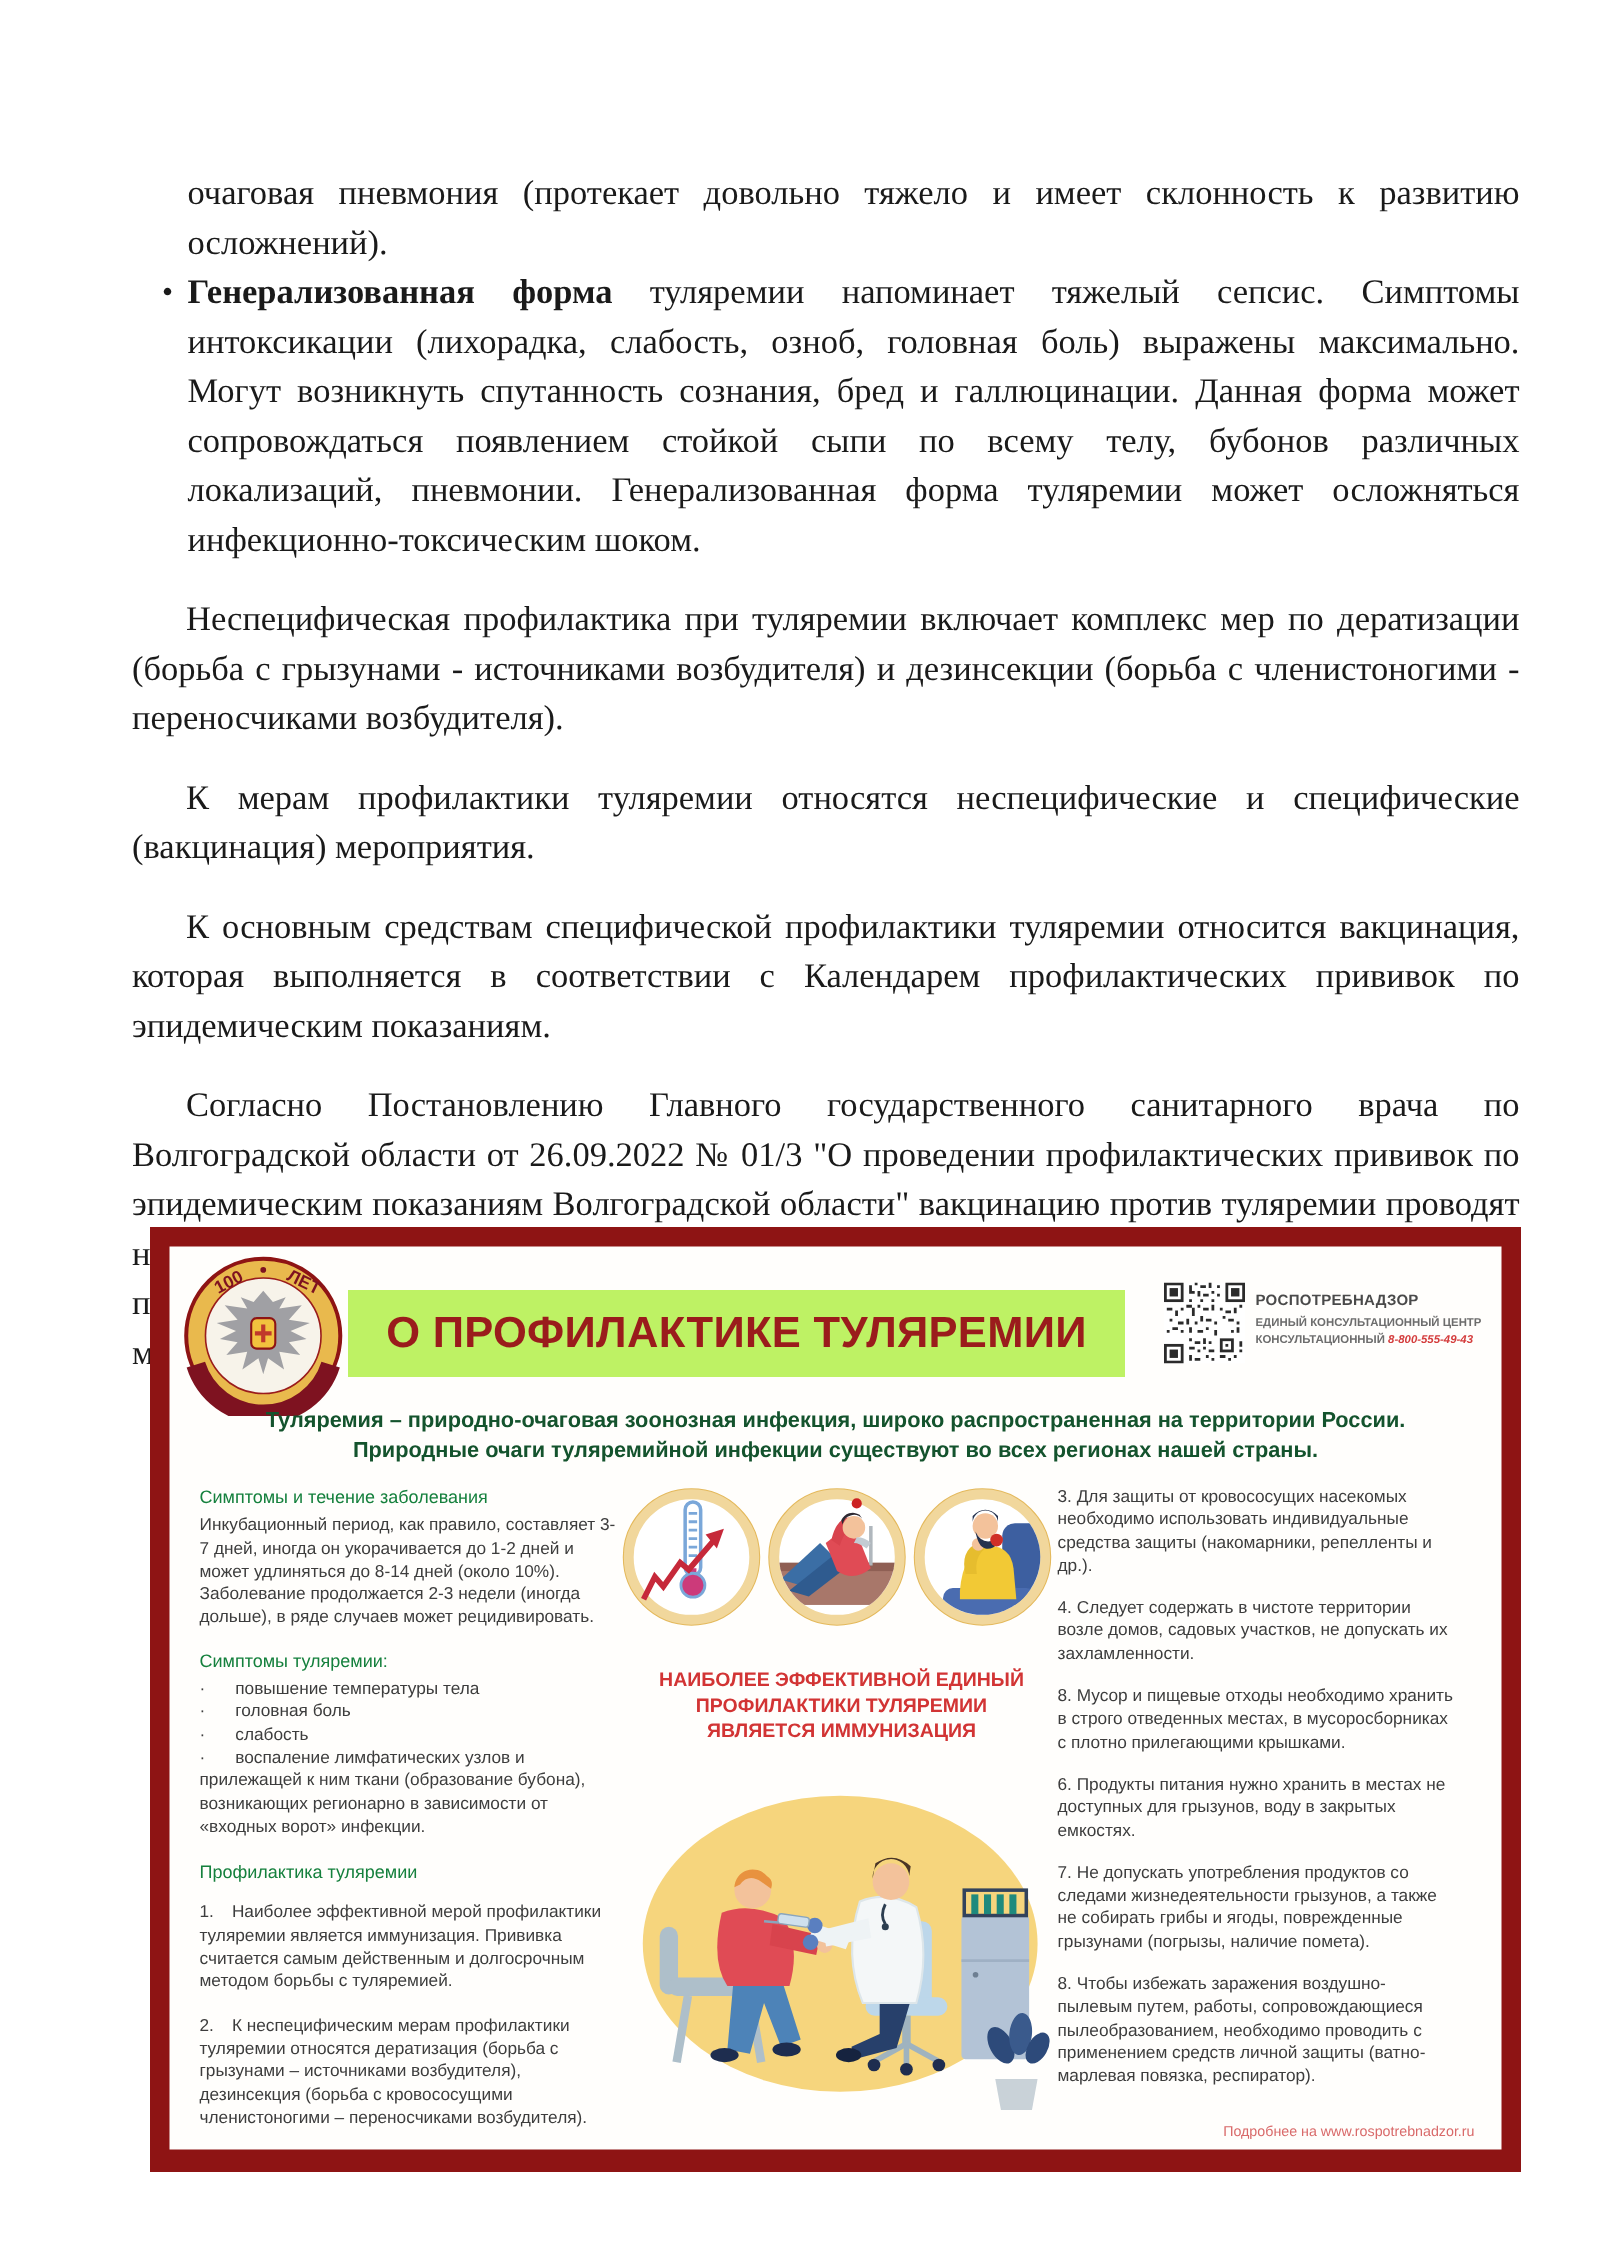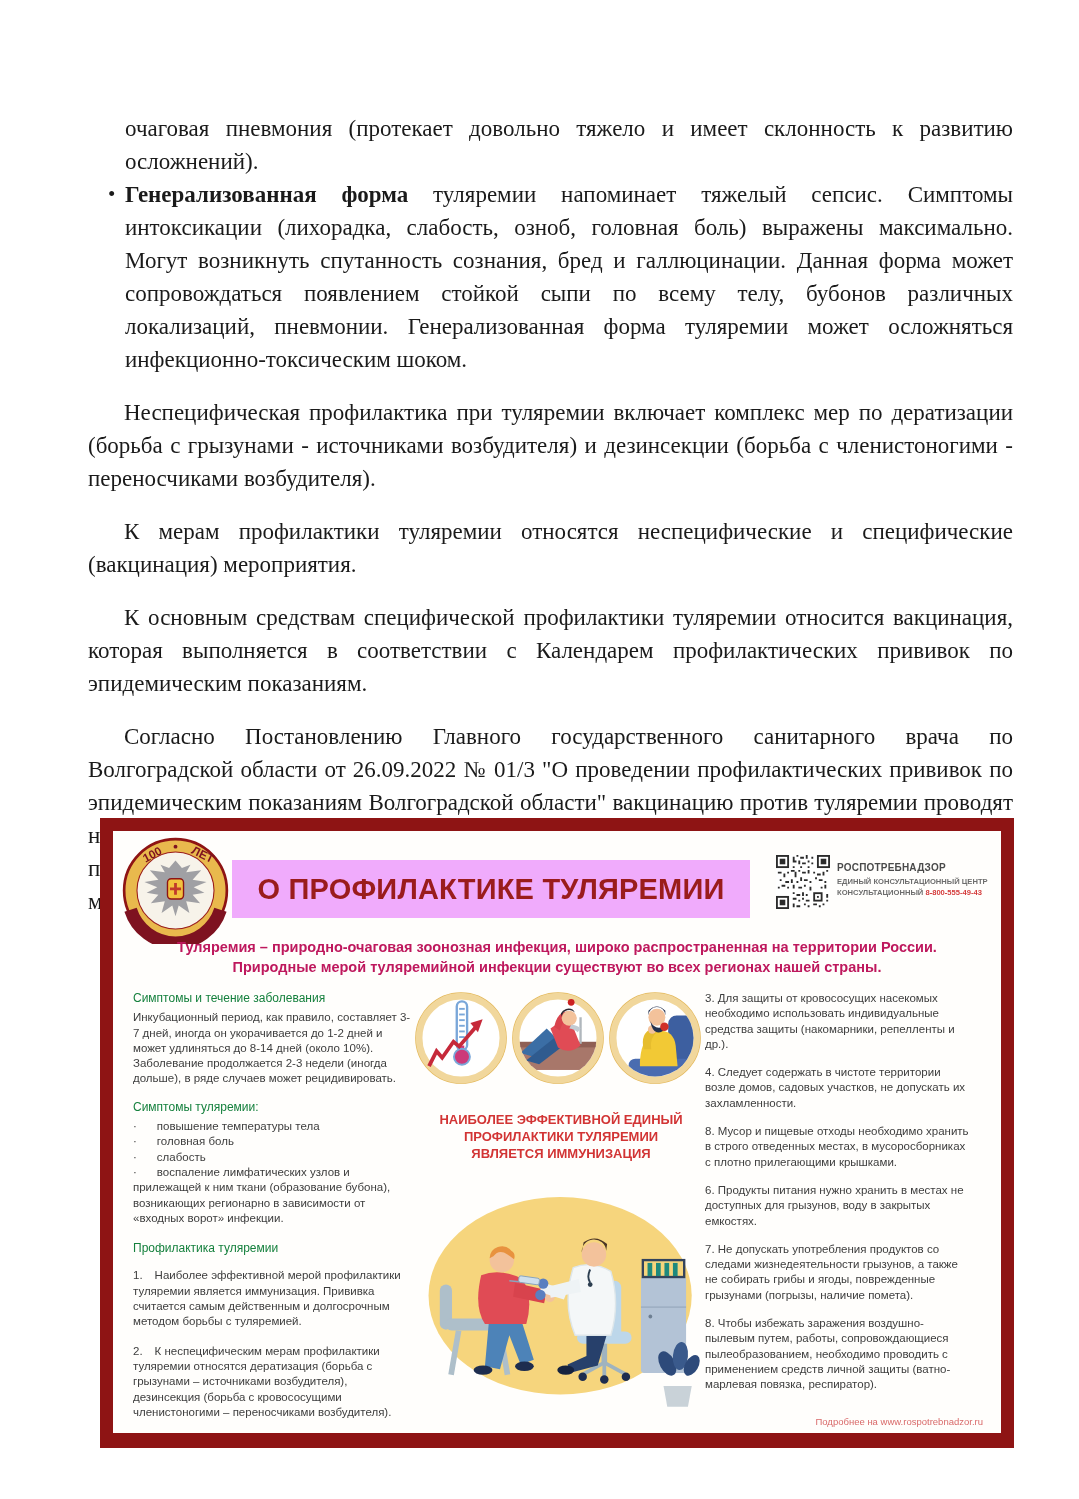--- a/index.html
+++ b/index.html
@@ -15,30 +15,30 @@
   .para{margin:20px 0 0 0;text-indent:36px;}
   
   .poster{
     position:absolute;left:100px;top:818px;width:914px;height:630px;box-sizing:border-box;
     border:13px solid #8e1414;border-bottom-width:15px;background:#fffefc;
     font-family:"Liberation Sans", sans-serif;color:#3a3a3a;
   }
   .poster-inner{position:absolute;inset:0;}
   .emblem{position:absolute;left:9px;top:6px;width:107px;height:107px;}
   .title-banner{
-    position:absolute;left:119px;top:29px;width:518px;height:58px;background:#f0abfc;
+    position:absolute;left:119px;top:29px;width:518px;height:58px;background:#bef264;
     display:flex;align-items:center;justify-content:center;
   }
   .title-banner .title{font-size:29px;font-weight:bold;color:#9a1c1c;letter-spacing:.2px;white-space:nowrap;}
   .agency{position:absolute;left:663px;top:24px;width:224px;display:flex;gap:7px;align-items:flex-start;}
   .agency .qr{width:54px;height:54px;flex:0 0 auto;}
   .agency-name{font-size:10px;font-weight:bold;color:#4a4a4a;letter-spacing:.2px;margin-top:7px;white-space:nowrap;}
   .agency-sub{font-size:7.6px;color:#6d6d6d;font-weight:bold;line-height:11px;margin-top:3px;white-space:nowrap;}
-  .agency-sub .phone{color:#d43c3c;}
-  .subtitle{position:absolute;left:0;right:0;top:106px;text-align:center;color:#be185d;font-weight:bold;font-size:14.5px;line-height:20px;}
+  .agency-sub .phone{color:#d43c3c;font-style:italic;}
+  .subtitle{position:absolute;left:0;right:0;top:106px;text-align:center;color:#14532d;font-weight:bold;font-size:14.5px;line-height:20px;}
   .cols{position:absolute;left:20px;top:160px;width:848px;}
   .col-left{position:absolute;left:0;top:0;width:282px;font-size:11.5px;line-height:15.3px;color:#3d3d3d;}
   .col-right{position:absolute;left:572px;top:0;width:268px;font-size:11.5px;line-height:15.3px;color:#3d3d3d;}
   .col-mid{position:absolute;left:288px;top:0;width:280px;text-align:center;}
   .h-small{font-weight:normal;color:#15803d;font-size:12px;margin:0 0 4px 0;}
   .mt14{margin-top:13px;}
   .sym .dash{display:inline-block;width:20px;}
   .num-item{margin-top:12px;}
   .num-item .sp{display:inline-block;width:12px;}
   .r-item{margin-bottom:13px;}
@@ -111,21 +111,21 @@
         <div>
           <span>КОНСУЛЬТАЦИОННЫЙ</span>
           <span class="phone">8-800-555-49-43</span>
         </div>
       </div>
     </div>
   </div>
 
   <div class="subtitle">
     <div>Туляремия – природно-очаговая зоонозная инфекция, широко распространенная на территории России.</div>
-    <div>Природные мерой туляремийной инфекции существуют во всех регионах нашей страны.</div>
+    <div>Природные очаги туляремийной инфекции существуют во всех регионах нашей страны.</div>
   </div>
 
   <div class="cols">
 
     <div class="col-left">
       <div class="h-small">Симптомы и течение заболевания</div>
       <div>Инкубационный период, как правило, составляет 3-7 дней, иногда он укорачивается до 1-2 дней и может удлиняться до 8-14 дней (около 10%). Заболевание продолжается 2-3 недели (иногда дольше), в ряде случаев может рецидивировать.</div>
       <div class="h-small mt14">Симптомы туляремии:</div>
       <div class="sym"><span>·</span><span class="dash"></span><span>повышение температуры тела</span></div>
       <div class="sym"><span>·</span><span class="dash"></span><span>головная боль</span></div>

